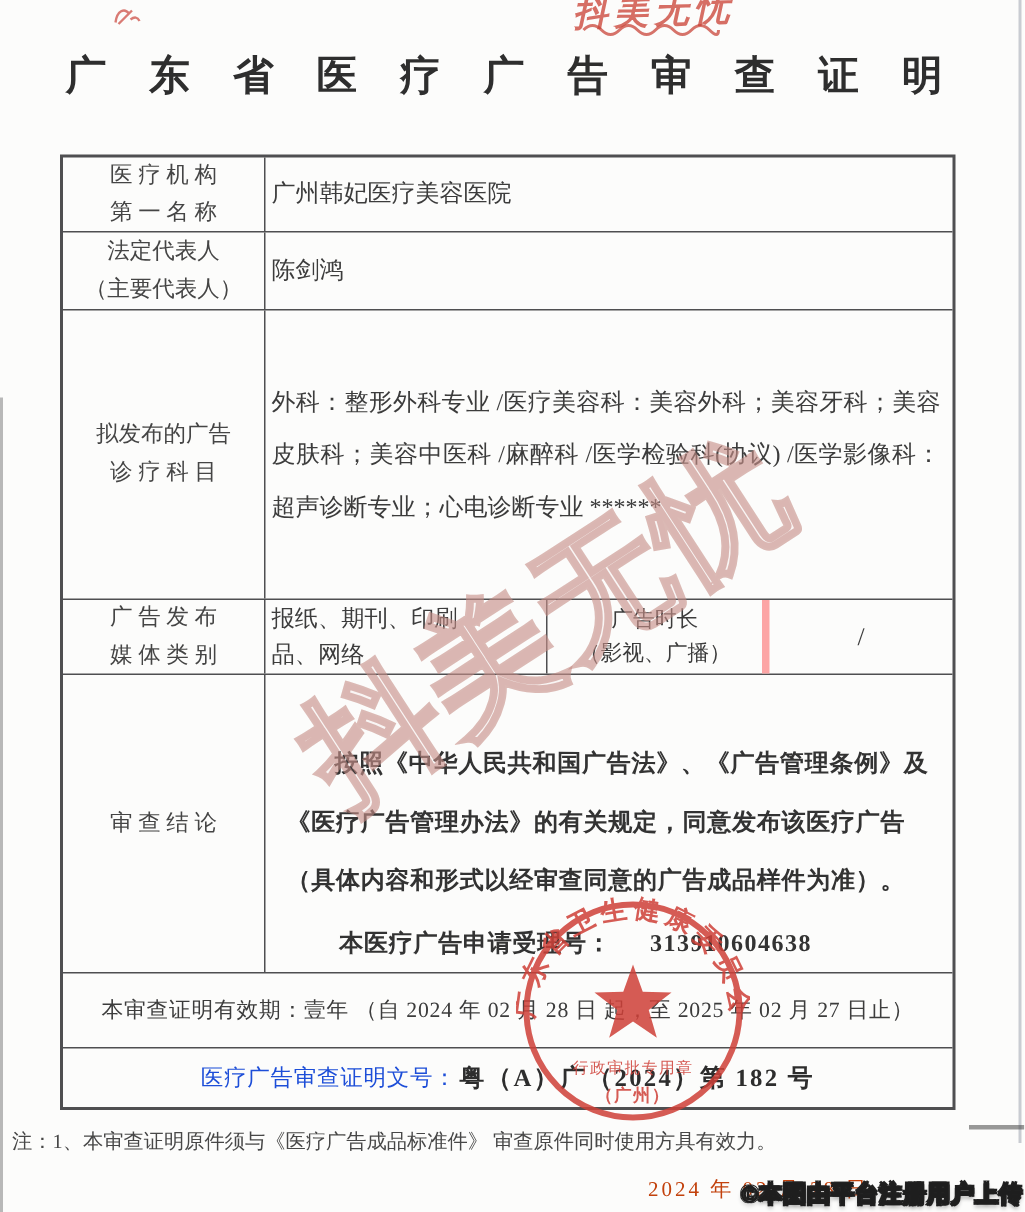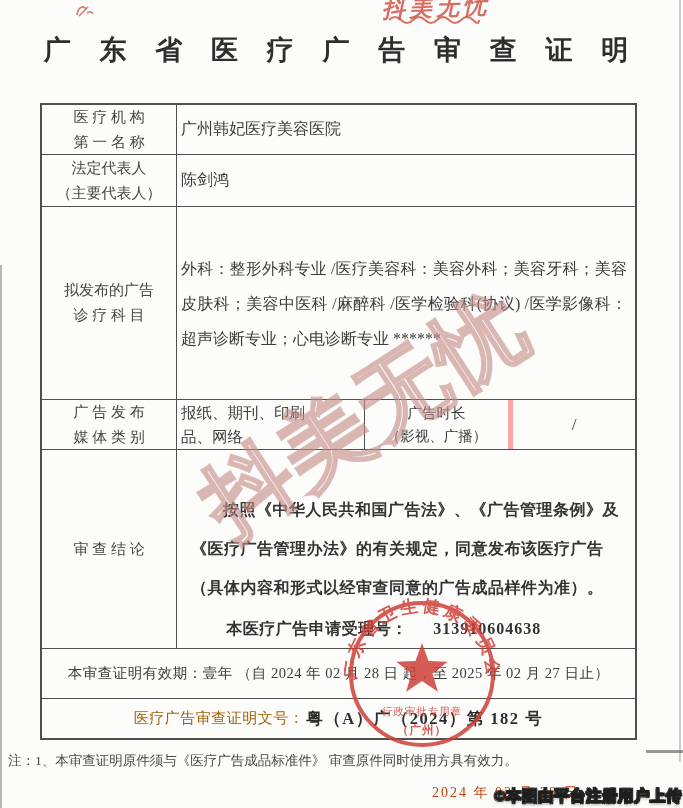--- a/index.html
+++ b/index.html
@@ -67,21 +67,21 @@
   }
   .receipt-line{
     margin-top:12px;padding-left:2.2em;font-weight:bold;color:#333;
     letter-spacing:.5px;
   }
   .receipt-number{margin-left:1.6em;letter-spacing:1px;}
   .fullrow-cell{
     flex:1;display:flex;align-items:center;justify-content:center;
     font-size:14.5px;letter-spacing:.5px;color:#3c3c3c;
   }
-  .docnum-label{font-size:15px;color:#a16207;}
+  .docnum-label{font-size:15px;color:#1d4ed8;}
   .docnum-value{font-weight:bold;font-size:16.5px;color:#2d2d2d;letter-spacing:1.5px;margin-left:2px;}
   
   .notes{
     position:absolute;left:8px;top:751px;width:620px;
     font-size:13.5px;line-height:19.5px;color:#474747;
   }
   .note-line2{padding-left:26px;}
   .date{
     position:absolute;left:432px;top:784px;
     font-size:14px;letter-spacing:2px;color:#c2410c;white-space:nowrap;

